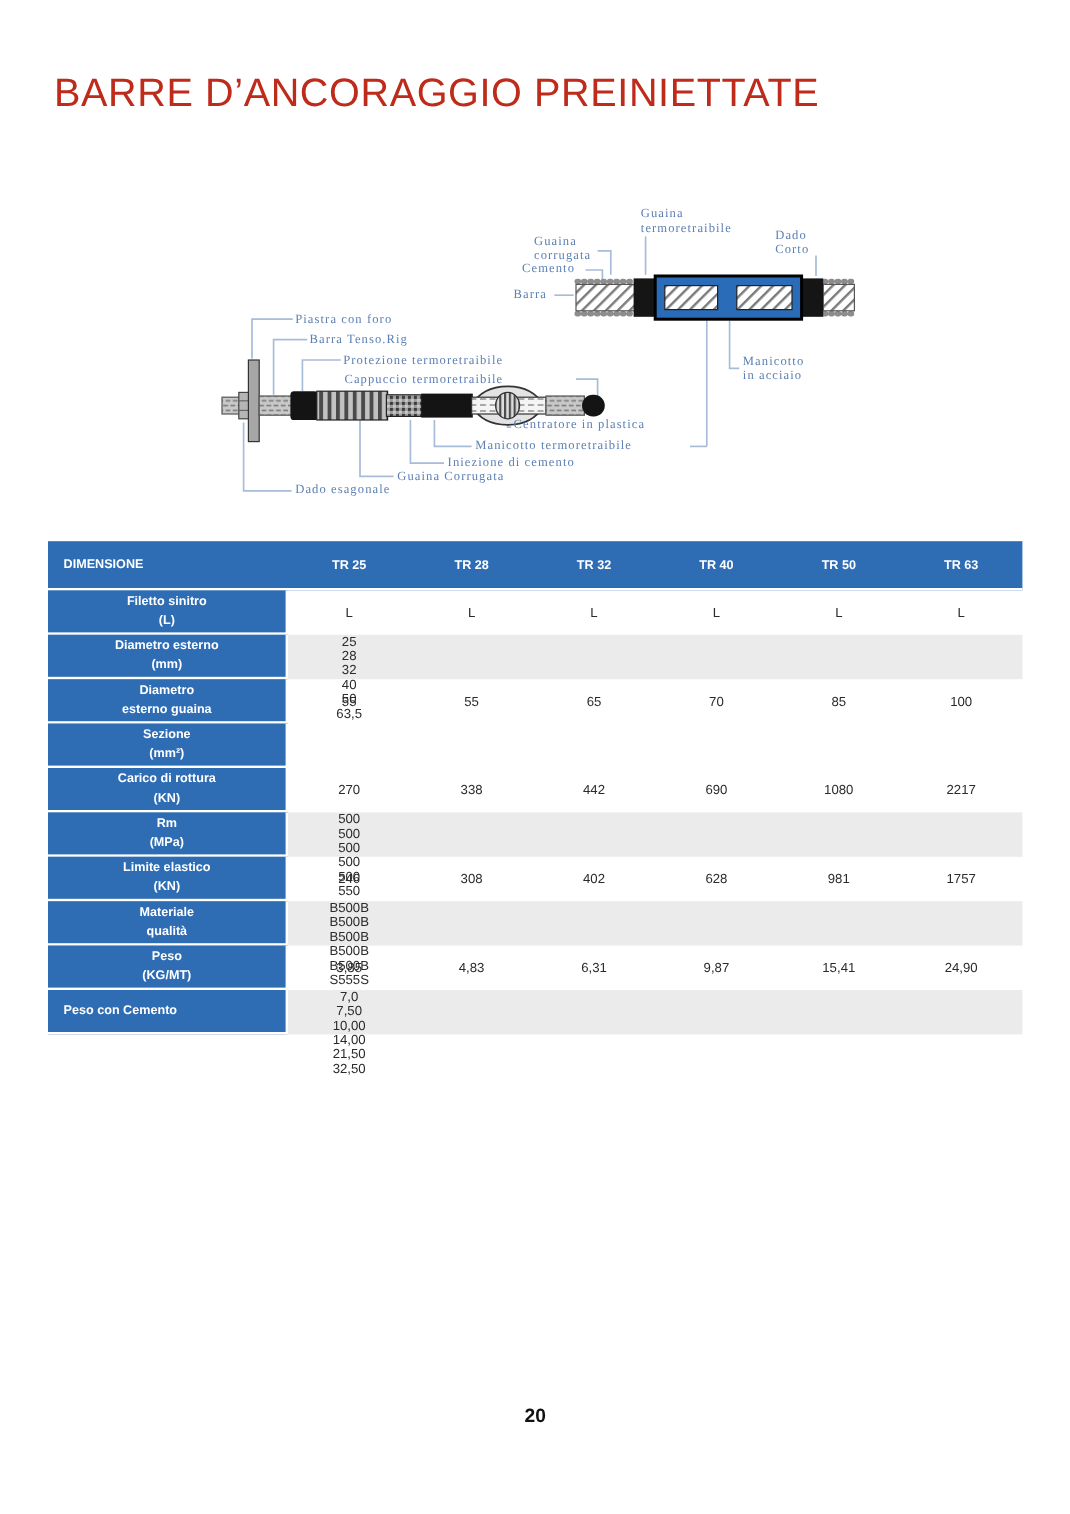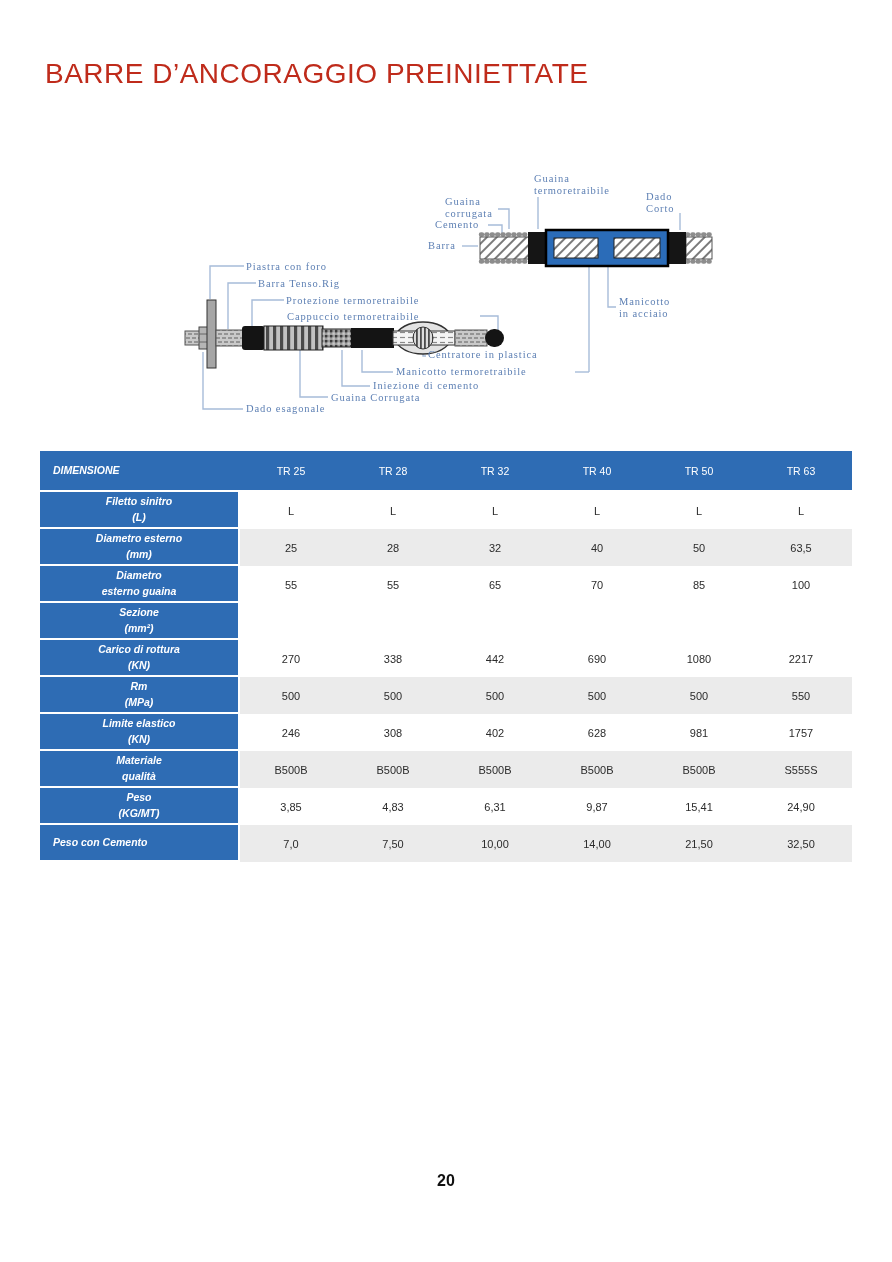--- a/index.html
+++ b/index.html
@@ -2,48 +2,48 @@
 <html><head>
 <meta charset="utf-8">
 <style>
   html,body{margin:0;padding:0;background:#fff;}
   .page{
     position:relative;width:892px;height:1262px;background:#ffffff;
     font-family:"Liberation Sans", sans-serif;overflow:hidden;
   }
   .title{
     position:absolute;left:45px;top:58px;margin:0;
-    font-size:28px;font-weight:500;letter-spacing:.5px;color:#bf2b1b;
+    font-size:33px;font-weight:500;letter-spacing:.5px;color:#bf2b1b;
   }
   
   .diagram{position:absolute;left:0;top:0;width:892px;height:440px;}
   .dsvg{position:absolute;left:180px;top:160px;}
   .dlabel{
     position:absolute;font-size:10.5px;letter-spacing:.9px;line-height:1.18;
     color:#5e80b4;white-space:pre-line;font-weight:400;font-family:Liberation Serif, serif;
   }
   
   .spec-table{position:absolute;left:40px;top:451px;width:812px;}
   .trow{display:flex;height:37px;}
   .trow.thead{height:39px;background:#2e6cb4;border-bottom:2px solid #fff;}
   .tlabel{
     box-sizing:border-box;width:200px;background:#2e6cb4;color:#fff;
     display:flex;flex-direction:column;justify-content:center;align-items:center;
     text-align:center;font-size:10.5px;font-weight:bold;line-height:1.5;
-    border-right:2px solid #fff;border-bottom:2px solid #fff;white-space:pre-line;font-style:italic;
+    border-right:2px solid #fff;border-bottom:2px solid #fff;white-space:pre-line;
   }
   .tlabel.left{align-items:flex-start;text-align:left;padding-left:13px;}
   .thead .tlabel{background:transparent;border-right:none;border-bottom:none;}
   .tvals{display:flex;flex:1;}
-  .tvals.alt{background:#ebebeb;}
+  .tvals.alt{background:#ebebeb;flex-direction:column;}
   .tcell{
     width:102px;display:flex;align-items:center;justify-content:center;
     font-size:11px;color:#2b2b2b;
   }
-  .thead .tcell{color:#fff;font-weight:normal;font-size:10.5px;}
+  .thead .tcell{color:#fff;font-weight:bold;font-size:10.5px;}
   .page-number{
     position:absolute;left:0;right:0;top:1172px;text-align:center;
     font-size:16px;color:#111;font-weight:bold;
   }
 </style>
 </head>
 <body>
 
 <div class="page">
 

